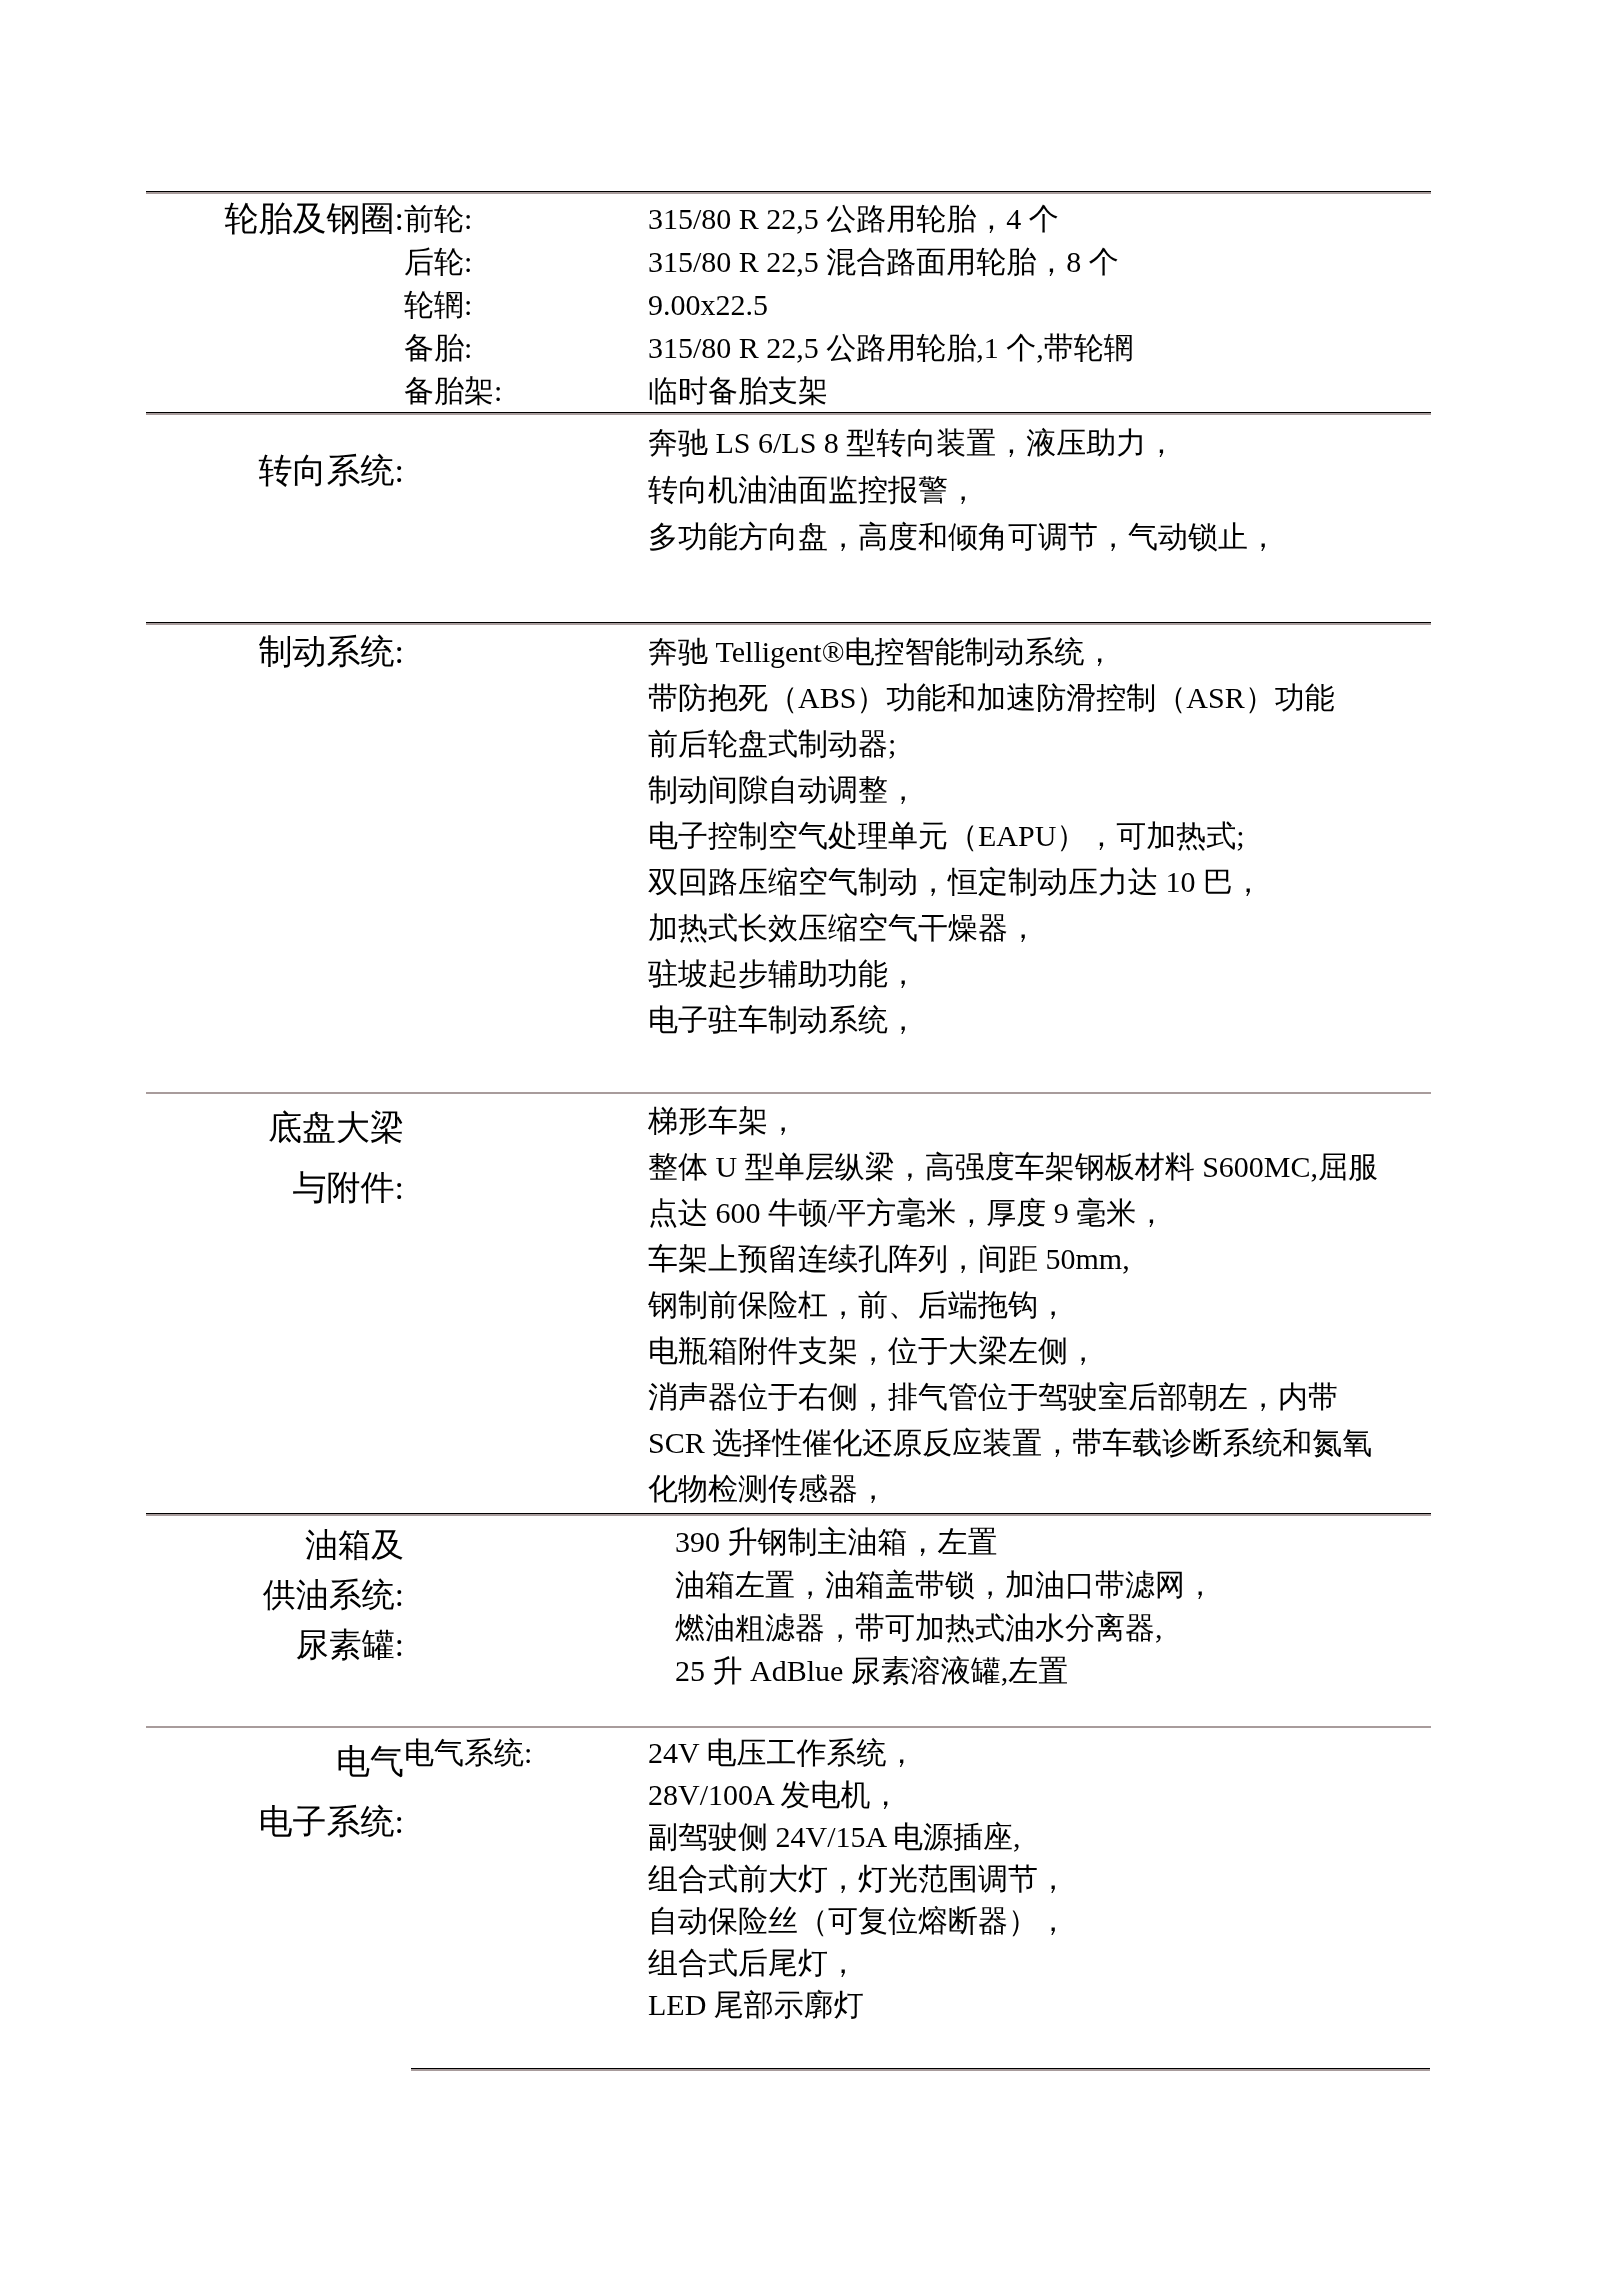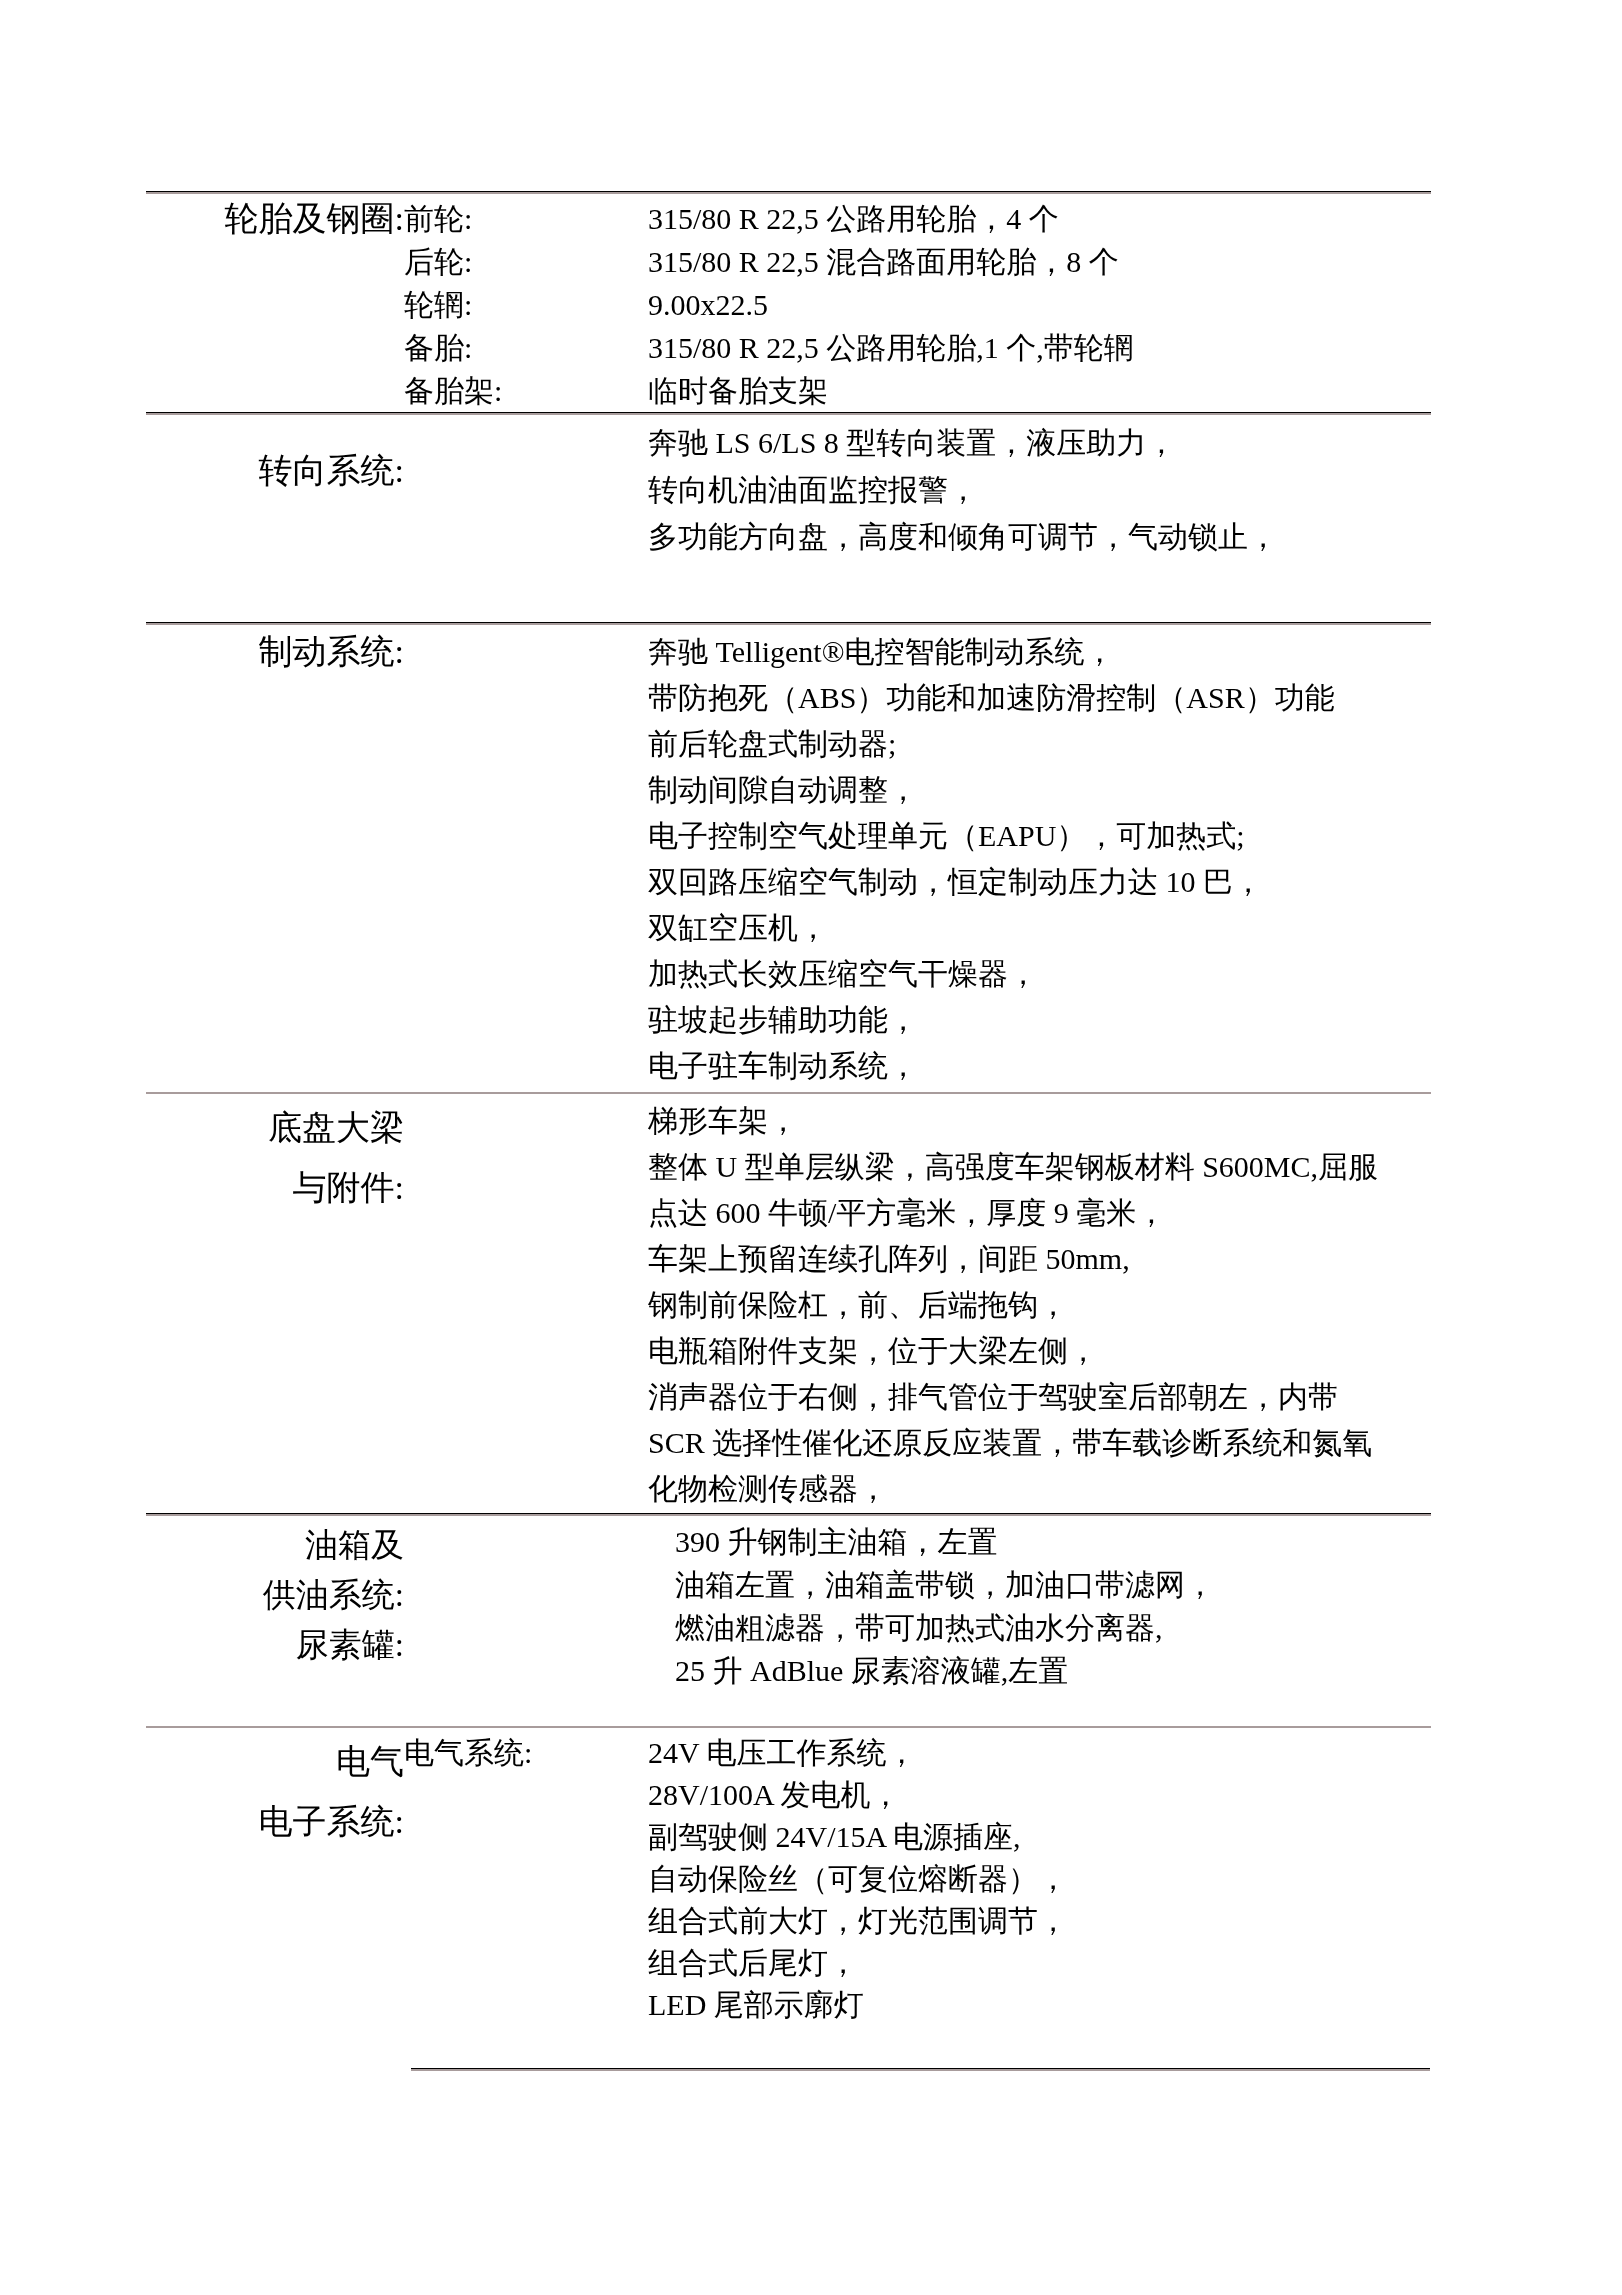--- a/index.html
+++ b/index.html
@@ -133,21 +133,20 @@
         <div class="sub-line">&nbsp;</div>
         <div class="sub-line">&nbsp;</div>
       </div>
       <div class="col col3">
         <div class="value-line">奔驰 Telligent®电控智能制动系统，</div>
         <div class="value-line">带防抱死（ABS）功能和加速防滑控制（ASR）功能</div>
         <div class="value-line">前后轮盘式制动器;</div>
         <div class="value-line">制动间隙自动调整，</div>
         <div class="value-line">电子控制空气处理单元（EAPU），可加热式;</div>
         <div class="value-line">双回路压缩空气制动，恒定制动压力达 10 巴，</div>
-        <div class="value-line">双缸空压机，</div>
         <div class="value-line">加热式长效压缩空气干燥器，</div>
         <div class="value-line">驻坡起步辅助功能，</div>
         <div class="value-line">电子驻车制动系统，</div>
       </div>
     </section>
     <div class="rule"></div>
     <section class="section section-3">
       <div class="col col1">
         <div class="label-line">底盘大梁</div>
         <div class="label-line">与附件:</div>
@@ -208,21 +207,21 @@
         <div class="sub-line">&nbsp;</div>
         <div class="sub-line">&nbsp;</div>
         <div class="sub-line">&nbsp;</div>
         <div class="sub-line">&nbsp;</div>
         <div class="sub-line">&nbsp;</div>
       </div>
       <div class="col col3">
         <div class="value-line">24V 电压工作系统，</div>
         <div class="value-line">28V/100A 发电机，</div>
         <div class="value-line">副驾驶侧 24V/15A 电源插座,</div>
+        <div class="value-line">组合式前大灯，灯光范围调节，</div>
         <div class="value-line">自动保险丝（可复位熔断器），</div>
-        <div class="value-line">组合式前大灯，灯光范围调节，</div>
         <div class="value-line">组合式后尾灯，</div>
         <div class="value-line">LED 尾部示廓灯</div>
       </div>
     </section>
     <div class="rule rule-partial"></div>
   </main>
 
 
 </body></html>

